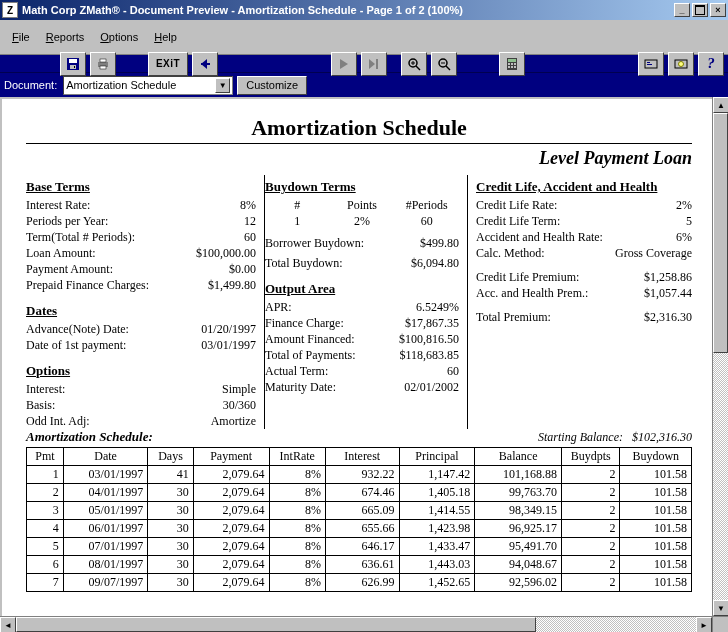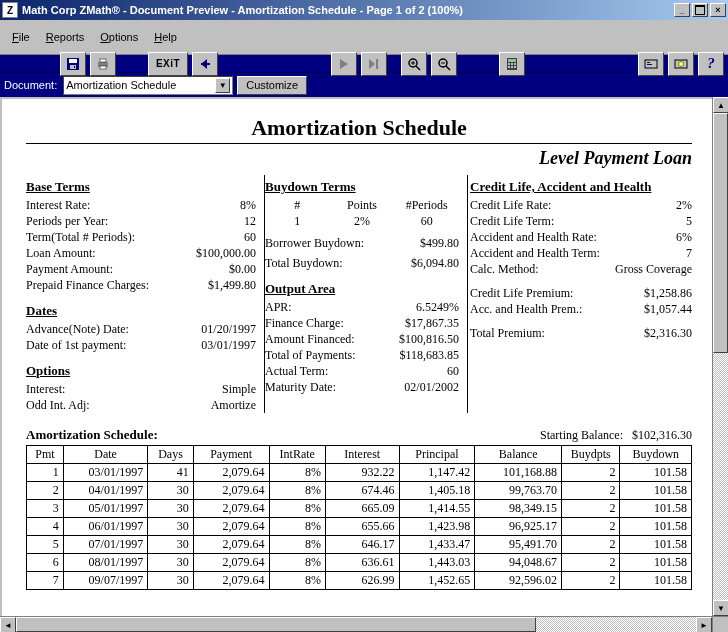--- a/index.html
+++ b/index.html
@@ -163,30 +163,30 @@
     font-size:18px; font-weight:bold; margin:4px 0 6px 0;
     font-style:italic;
     text-align:right;
   }
   .sections {
     display:flex;
     gap:0;
   }
   .col1 { width:230px; margin-right:8px;}
   .col2 { width:195px; border-left:1px solid #000; margin-right:8px;}
-  .col3 { flex:1; border-left:1px solid #000; padding-left:2px;}
+  .col3 { flex:1; border-left:1px solid #000; padding-left:8px;}
   .sec-title { font-weight:bold; text-decoration:underline; font-size:13px; margin-top:4px; margin-bottom:2px;}
   .kv { display:flex; justify-content:space-between; font-size:12px; line-height:16px;}
   .kv .k { white-space:nowrap; }
   .kv .v { white-space:nowrap; text-align:right;}
   .thead-row { display:flex; font-size:12px; line-height:16px;}
   .thead-row span { flex:1; text-align:center;}
   .sched-header {
     display:flex; justify-content:space-between; align-items:baseline;
-    margin-top:14px; margin-bottom:2px;
+    margin-bottom:2px;font-style:italic;
   }
   .sched-title { font-weight:bold; font-size:13px; }
   table.sched {
     border-collapse:collapse; width:100%; font-size:12px;
     table-layout:fixed;
   }
   table.sched th, table.sched td {
     border:1px solid #000;
     padding:1px 4px;
     text-align:right;
@@ -387,20 +387,24 @@
             </div>
           <div class="kv">
               <span class="k">Date of 1st payment:</span>
               <span class="v">03/01/1997</span>
             </div>
 
           <div class="sec-title" style="margin-top:10px">Options</div>
           <div class="kv">
               <span class="k">Interest:</span>
               <span class="v">Simple</span>
+            </div>
+          <div class="kv">
+              <span class="k">Basis:</span>
+              <span class="v">30/360</span>
             </div>
           <div class="kv">
               <span class="k">Odd Int. Adj:</span>
               <span class="v">Amortize</span>
             </div>
         </div>
 
         <div class="col2">
           <div class="sec-title">Buydown Terms</div>
           <div class="thead-row">
@@ -457,24 +461,20 @@
               <span class="k">Credit Life Rate:</span>
               <span class="v">2%</span>
             </div>
           <div class="kv">
               <span class="k">Credit Life Term:</span>
               <span class="v">5</span>
             </div>
           <div class="kv">
               <span class="k">Accident and Health Rate:</span>
               <span class="v">6%</span>
-            </div>
-          <div class="kv">
-              <span class="k">Accident and Health Term:</span>
-              <span class="v">7</span>
             </div>
           <div class="kv">
               <span class="k">Calc. Method:</span>
               <span class="v">Gross Coverage</span>
             </div>
           <div style="height:8px"></div>
           <div class="kv">
               <span class="k">Credit Life Premium:</span>
               <span class="v">$1,258.86</span>
             </div>

